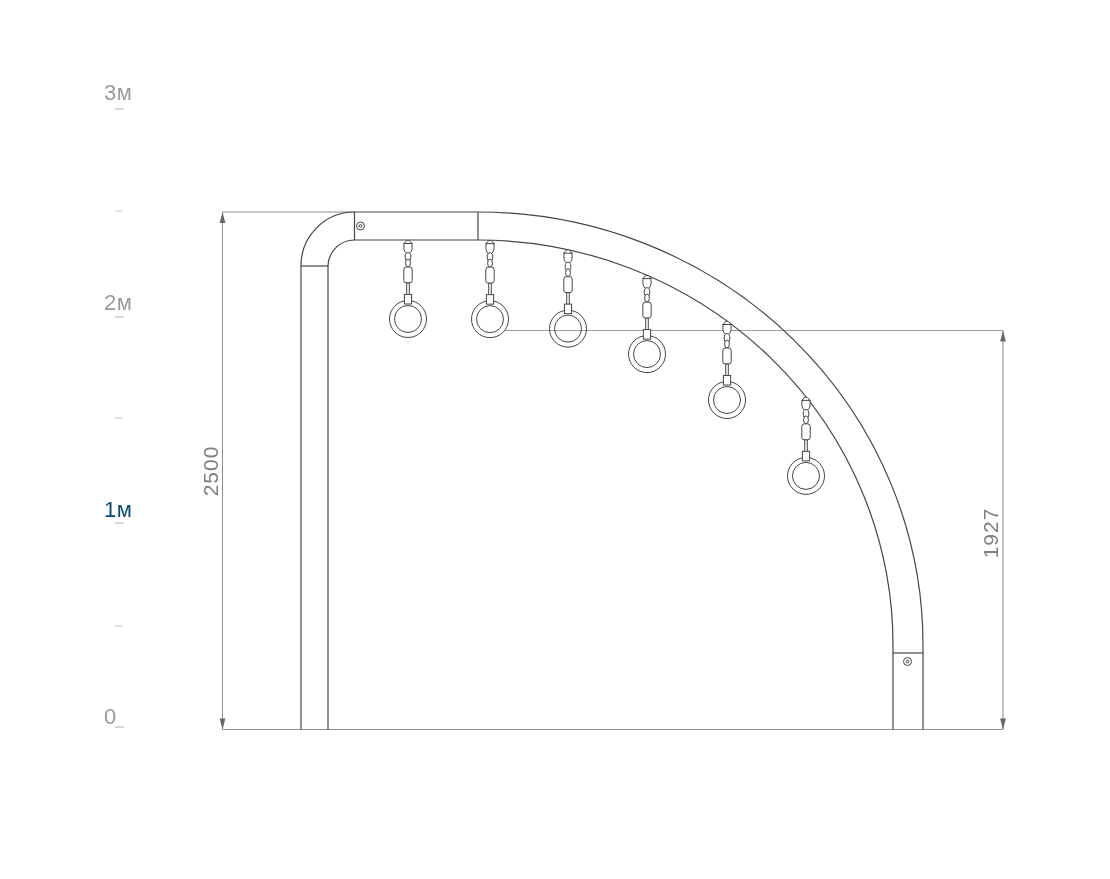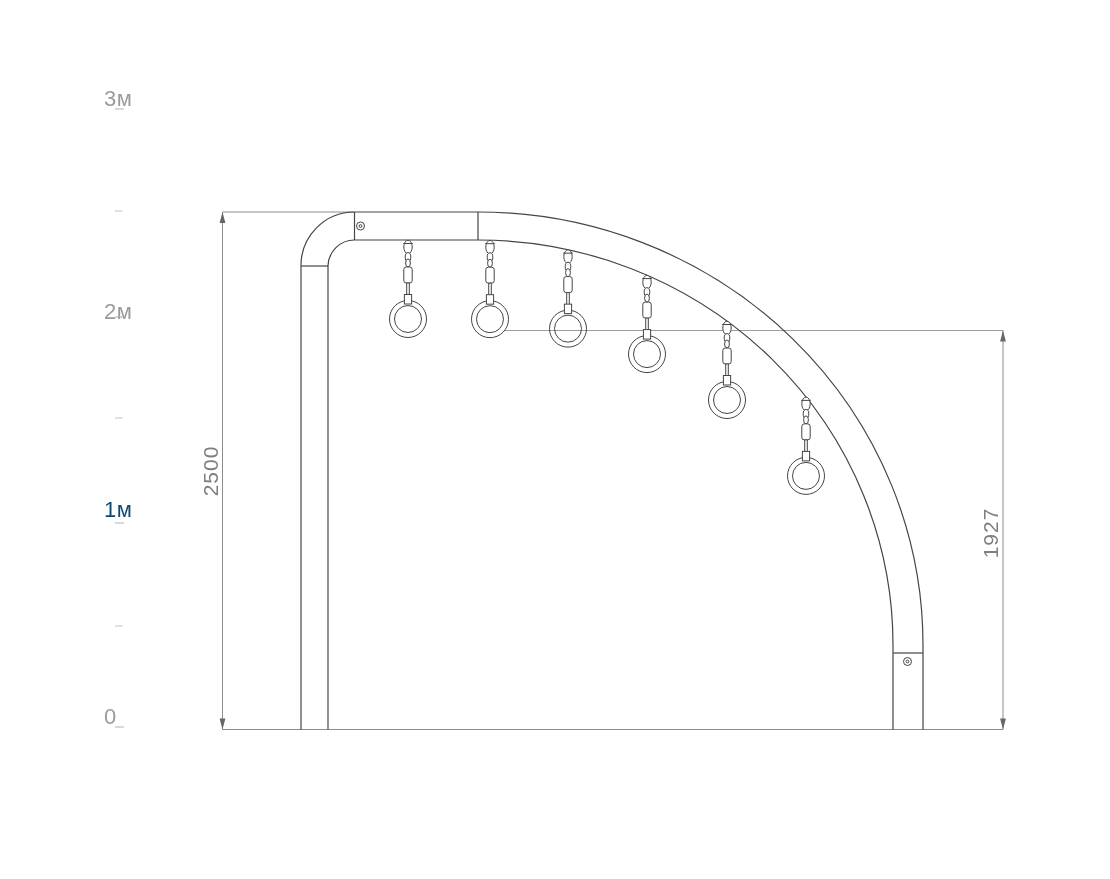--- a/index.html
+++ b/index.html
@@ -131,22 +131,22 @@
         <circle cx="806" cy="475.8804643667909" r="13.5" stroke="#454545" stroke-width="1" fill="none"></circle>
         <rect x="802.4" y="451.3804643667909" width="7.2" height="9.5" stroke="#454545" stroke-width="1" fill="#fff"></rect>
       </g>
       <circle cx="360.5" cy="226" r="4" stroke="#454545" stroke-width="1" fill="#fff"></circle>
       <circle cx="360.5" cy="226" r="1.4" stroke="#454545" stroke-width="1" fill="none"></circle>
       <circle cx="907.5" cy="661.5" r="4" stroke="#454545" stroke-width="1" fill="#fff"></circle>
       <circle cx="907.5" cy="661.5" r="1.4" stroke="#454545" stroke-width="1" fill="none"></circle>
     </svg>
 
   <div>
-    <span class="scale-label" style="left: 104px; top: 100px; color: rgb(155, 155, 155);">3м</span>
-    <span class="scale-label" style="left: 104px; top: 304px; color: rgb(155, 155, 155); margin-top: 9px;">2м</span>
+    <span class="scale-label" style="left: 104px; top: 94px; color: rgb(155, 155, 155);">3м</span>
+    <span class="scale-label" style="left: 104px; top: 304px; color: rgb(155, 155, 155);">2м</span>
     <span class="scale-label" style="left: 104px; top: 511px; color: #0c4a6e;">1м</span>
     <span class="scale-label" style="left: 104px; top: 718px; color: rgb(155, 155, 155);">0</span>
   </div>
 
   <div class="dim-label" style="left: 211px; top: 471px; color: rgb(127, 127, 127);">2500</div>
   <div class="dim-label" style="left: 991px; top: 533px; color: rgb(127, 127, 127);">1927</div>
 
 </div>
 
 </body></html>

